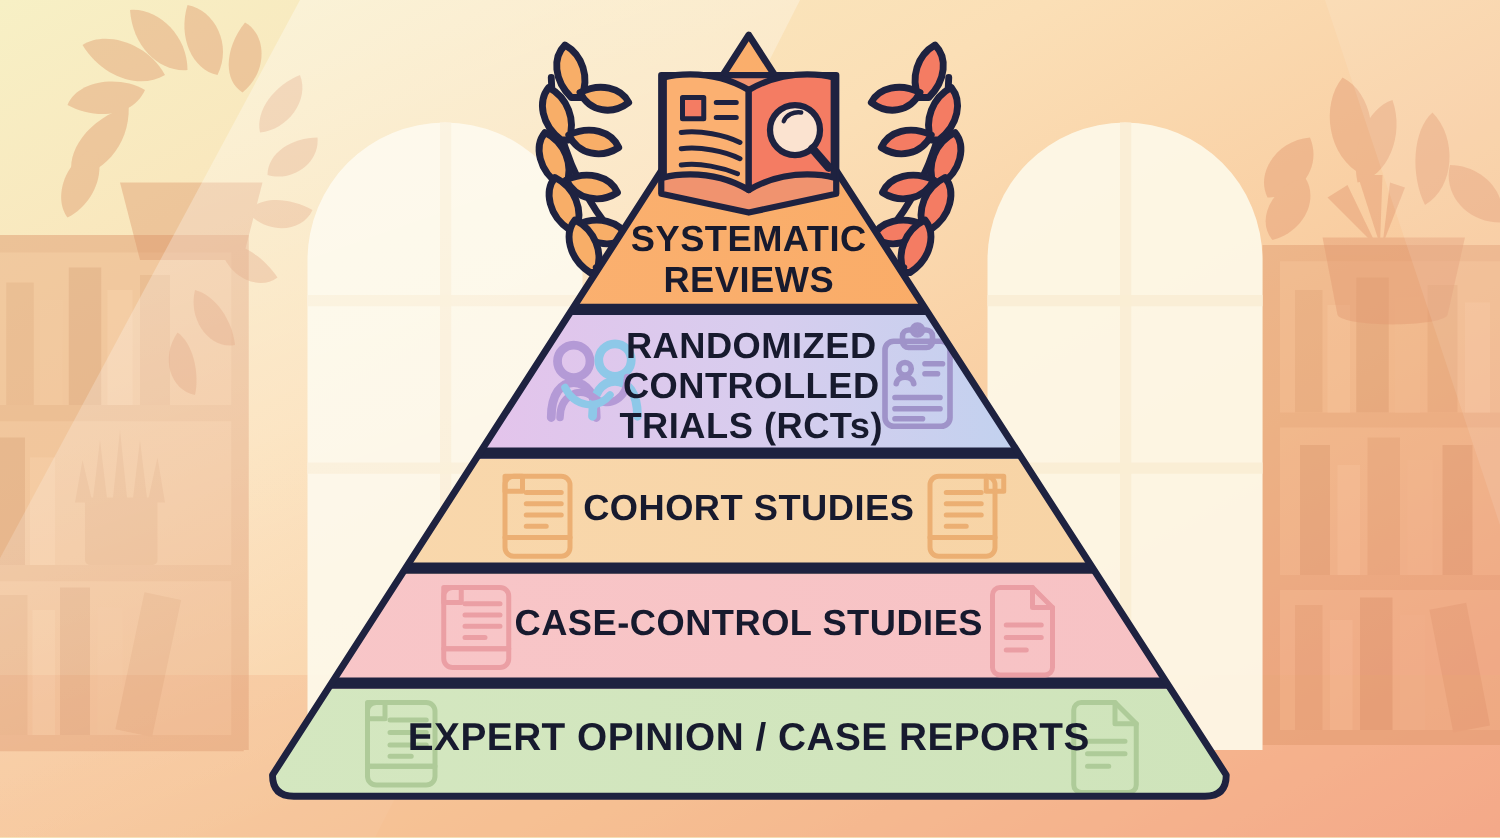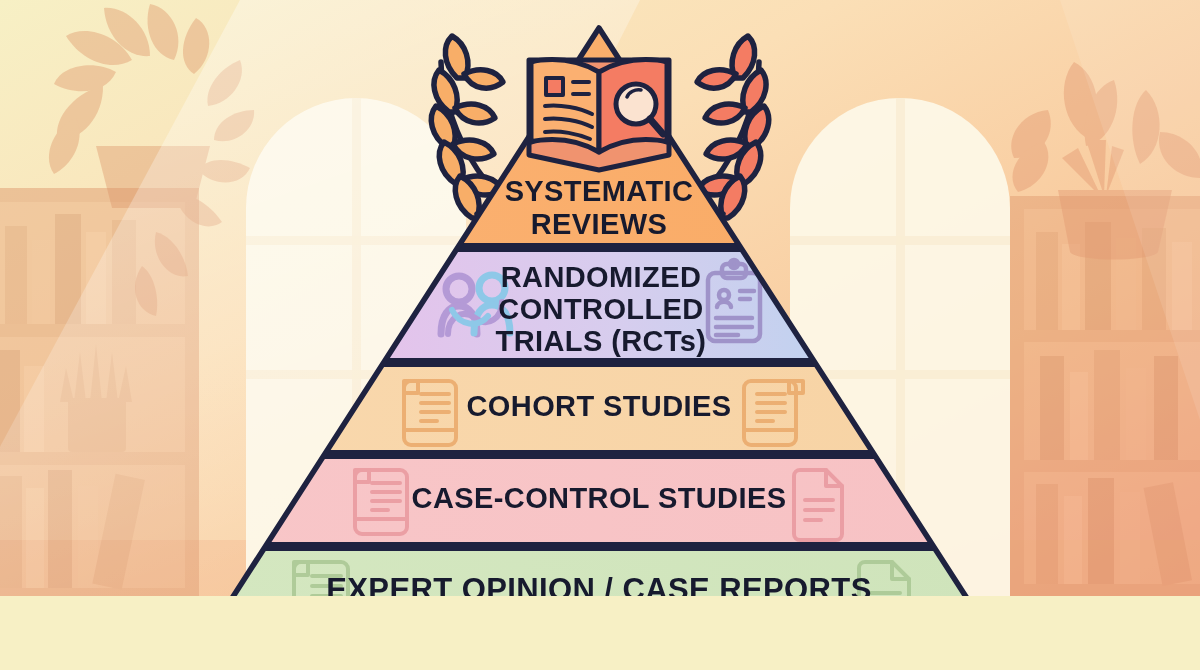--- a/index.html
+++ b/index.html
@@ -1,21 +1,21 @@
 <!DOCTYPE html>
 <html><head>
 <meta charset="utf-8">
 <style>
   html,body{margin:0;padding:0;}
   body{
     width:1200px;height:670px;overflow:hidden;
     font-family:"Liberation Sans", sans-serif;
     background:#f7f0c5;
   }
-  #stage{position:relative;width:1200px;height:596px;overflow:hidden;text-align:center;}
+  #stage{position:relative;width:1200px;height:670px;overflow:hidden;text-align:center;}
   #bg, #pyr{position:absolute;left:0;top:0;width:1200px;height:670px;}
   #pyr{pointer-events:none;}
   .tier-label{
     font-family:"Liberation Sans", sans-serif;
     font-weight:700;
     fill:#171a2e;
     letter-spacing:0.4px;
     text-anchor:middle;
     dominant-baseline:middle;
   }

